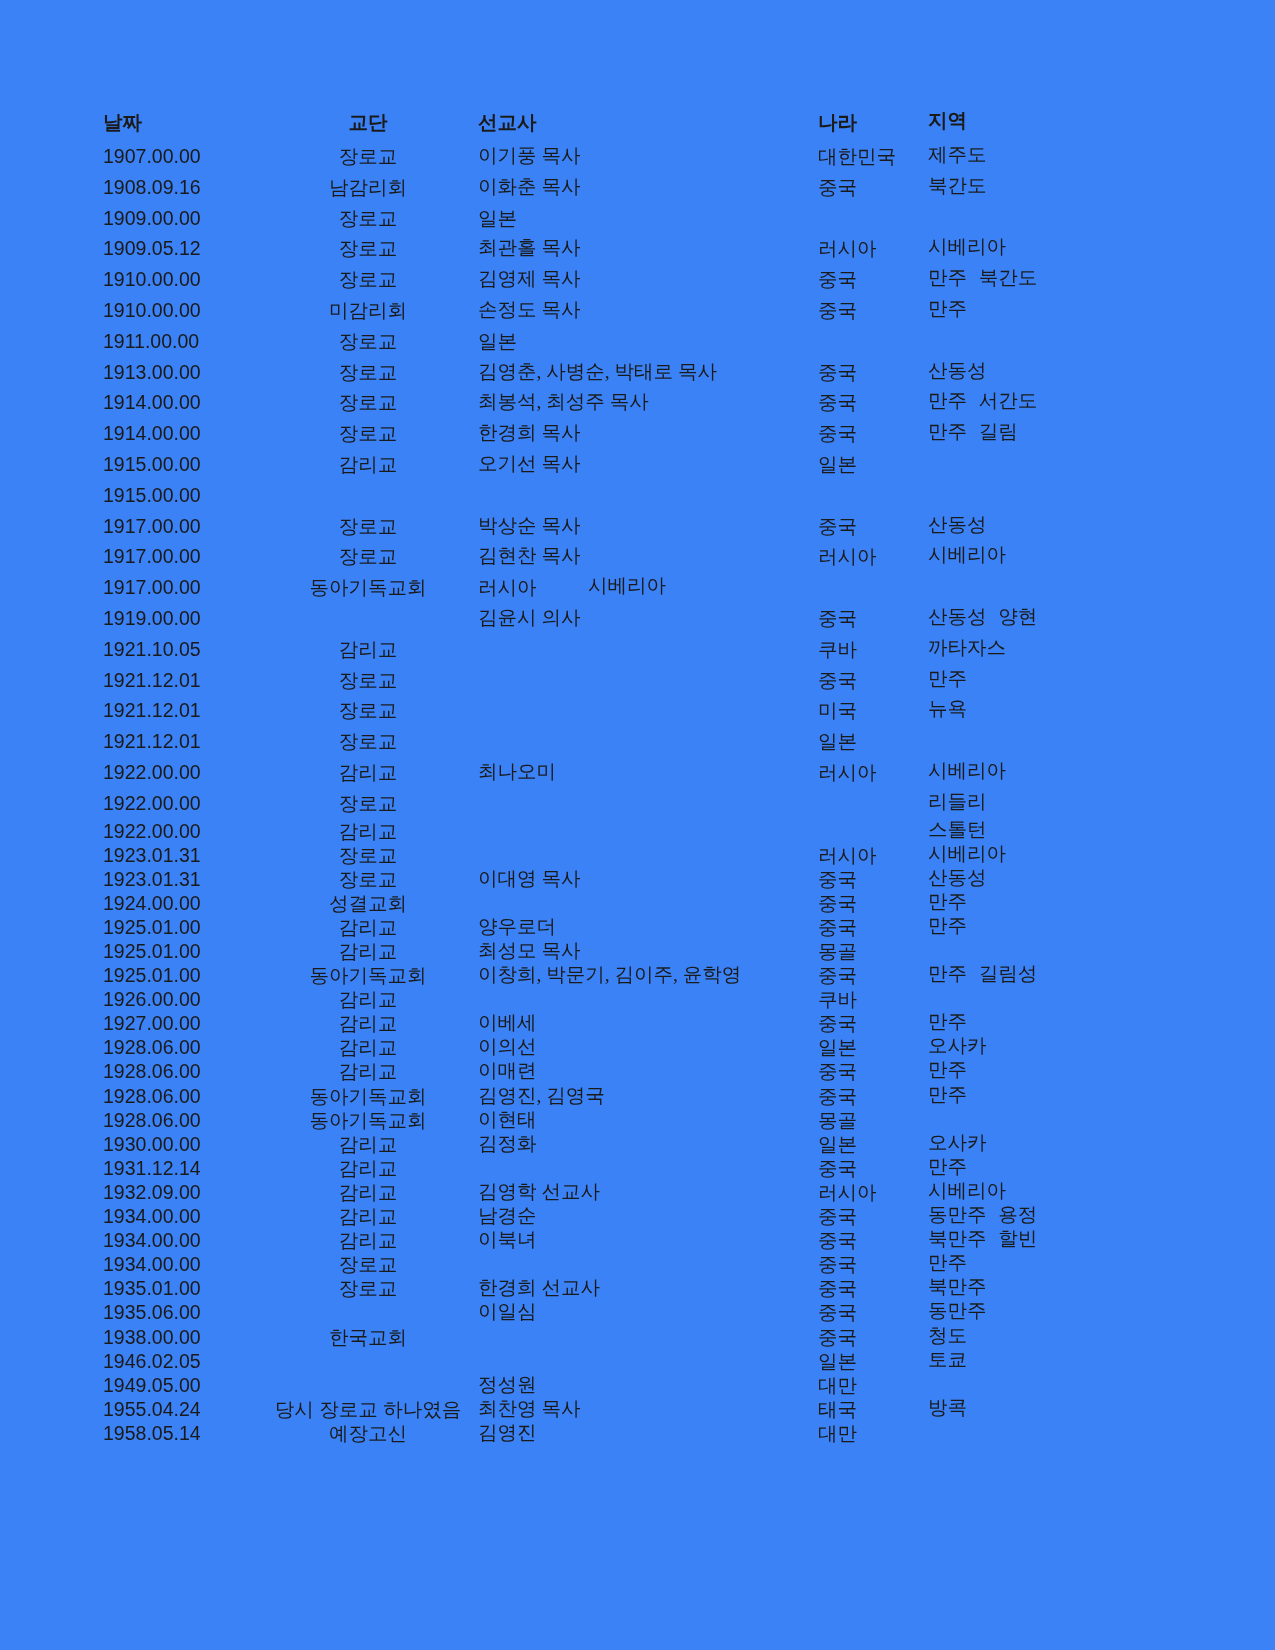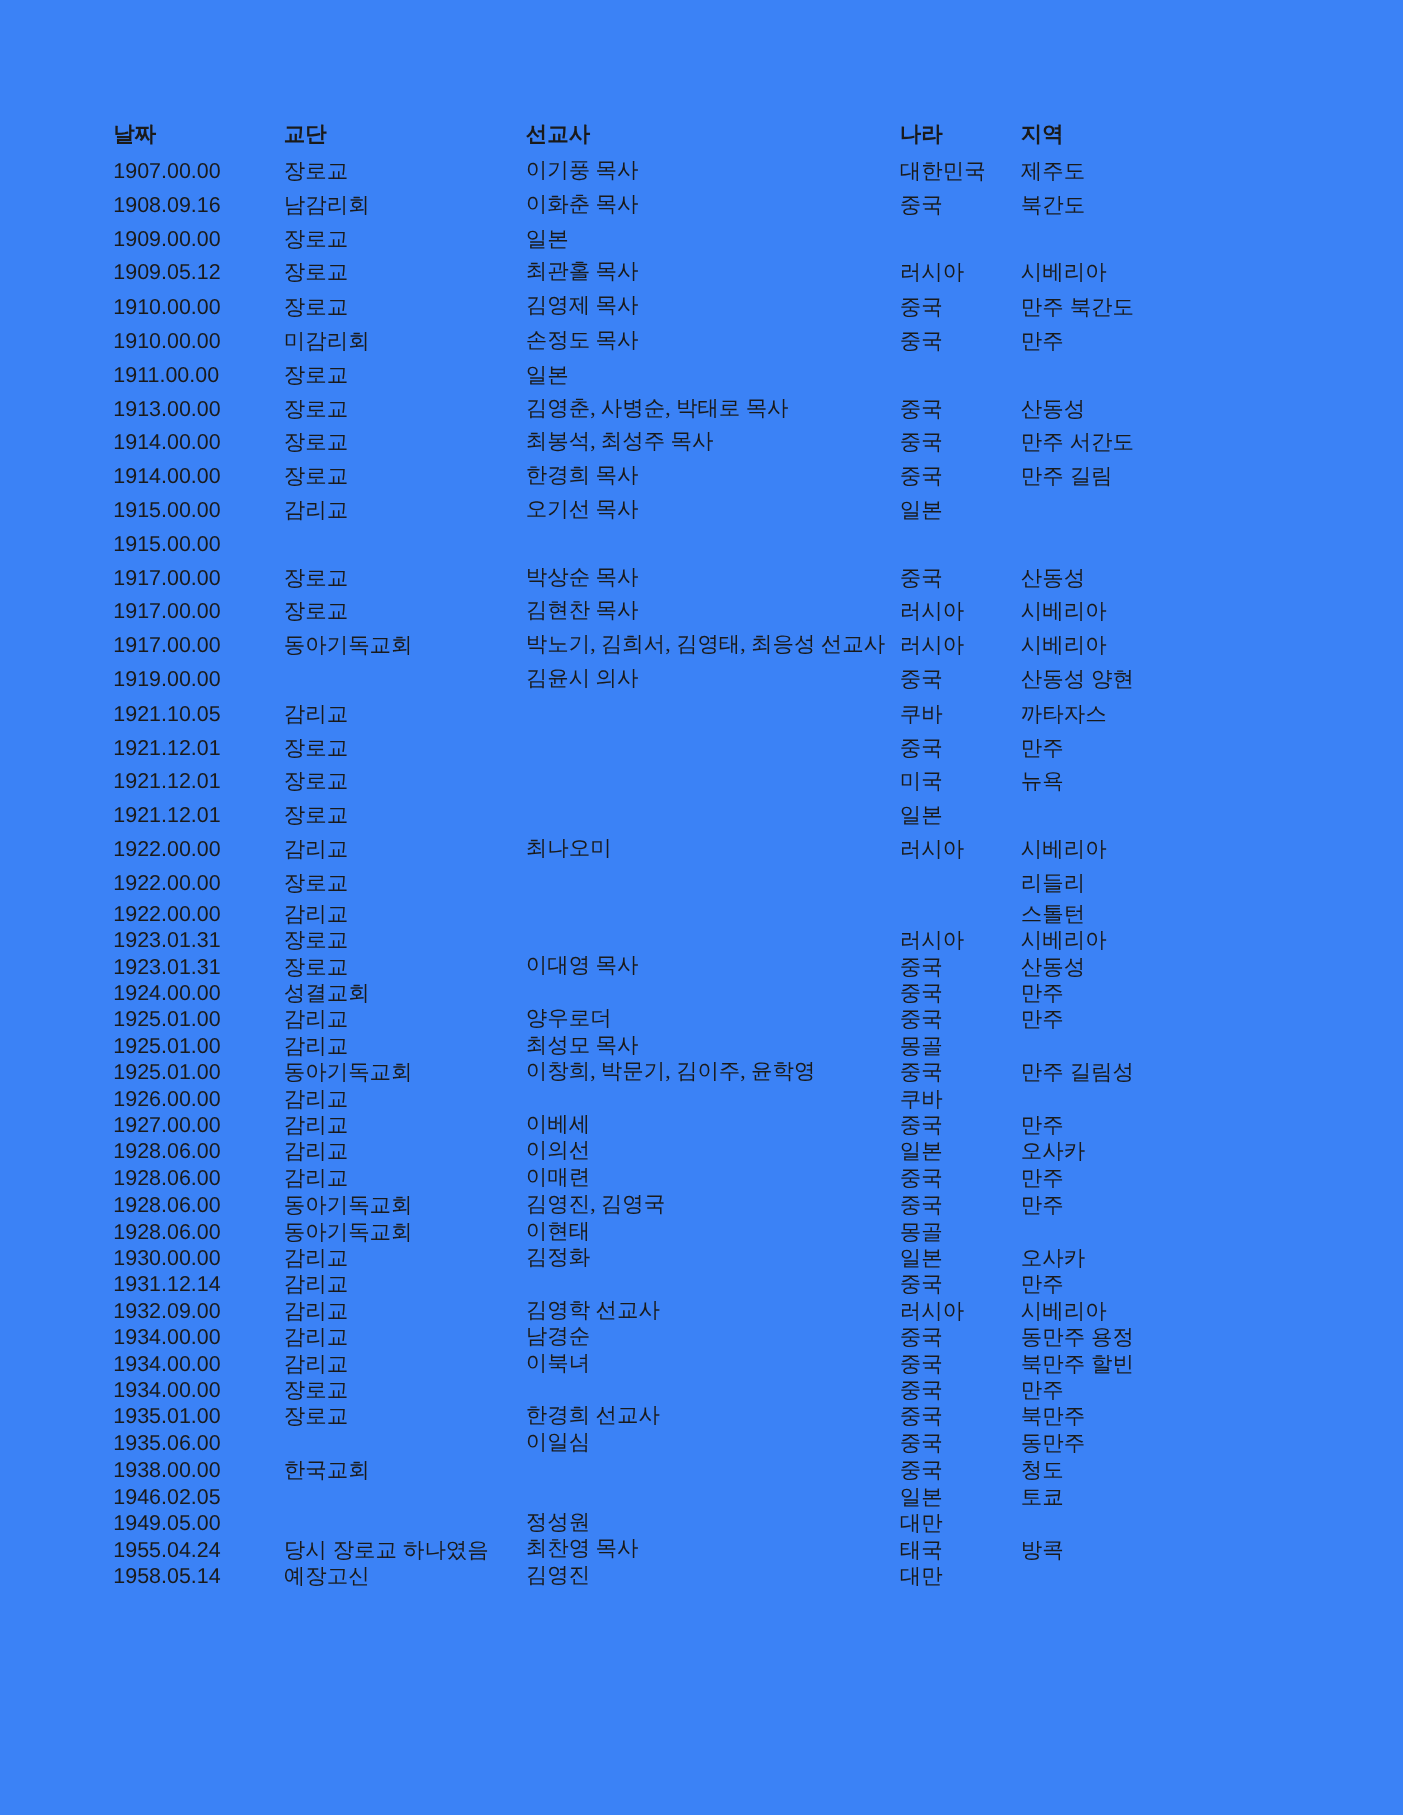--- a/index.html
+++ b/index.html
@@ -30,24 +30,24 @@
   }
   .row.header {
     height: 37px;
     line-height: 37px;
     font-weight: bold;
   }
   .row.tall  { height: 30.8px; line-height: 30.8px; }
   .row.short { height: 24.1px; line-height: 24.1px; }
   .cell { flex: none; overflow: visible; }
   .c-date    { width: 155px; }
-  .c-denom   { width: 220px; }
+  .c-denom   { width: 220px; text-align: center; }
   .c-miss    { width: 340px; font-family: Liberation Serif, serif; }
   .c-country { width: 110px; }
-  .c-region  { width: 250px; }
+  .c-region  { width: 250px; font-family: Liberation Mono, monospace; }
 </style>
 </head>
 <body>
 
 <div class="sheet">
   <div class="mtable">
     <div class="row header">
       <div class="cell c-date">날짜</div>
       <div class="cell c-denom">교단</div>
       <div class="cell c-miss">선교사</div>
@@ -147,21 +147,20 @@
         <div class="row tall">
     <div class="cell c-date">1917.00.00</div>
     <div class="cell c-denom">장로교</div>
     <div class="cell c-miss">김현찬 목사</div>
     <div class="cell c-country">러시아</div>
     <div class="cell c-region">시베리아</div>
   </div>
         <div class="row tall">
     <div class="cell c-date">1917.00.00</div>
     <div class="cell c-denom">동아기독교회</div>
-    <div class="cell c-miss">박노기, 김희서, 김영태, 최응성 선교사</div>
     <div class="cell c-country">러시아</div>
     <div class="cell c-region">시베리아</div>
   </div>
         <div class="row tall">
     <div class="cell c-date">1919.00.00</div>
     <div class="cell c-denom"></div>
     <div class="cell c-miss">김윤시 의사</div>
     <div class="cell c-country">중국</div>
     <div class="cell c-region">산동성 양현</div>
   </div>

